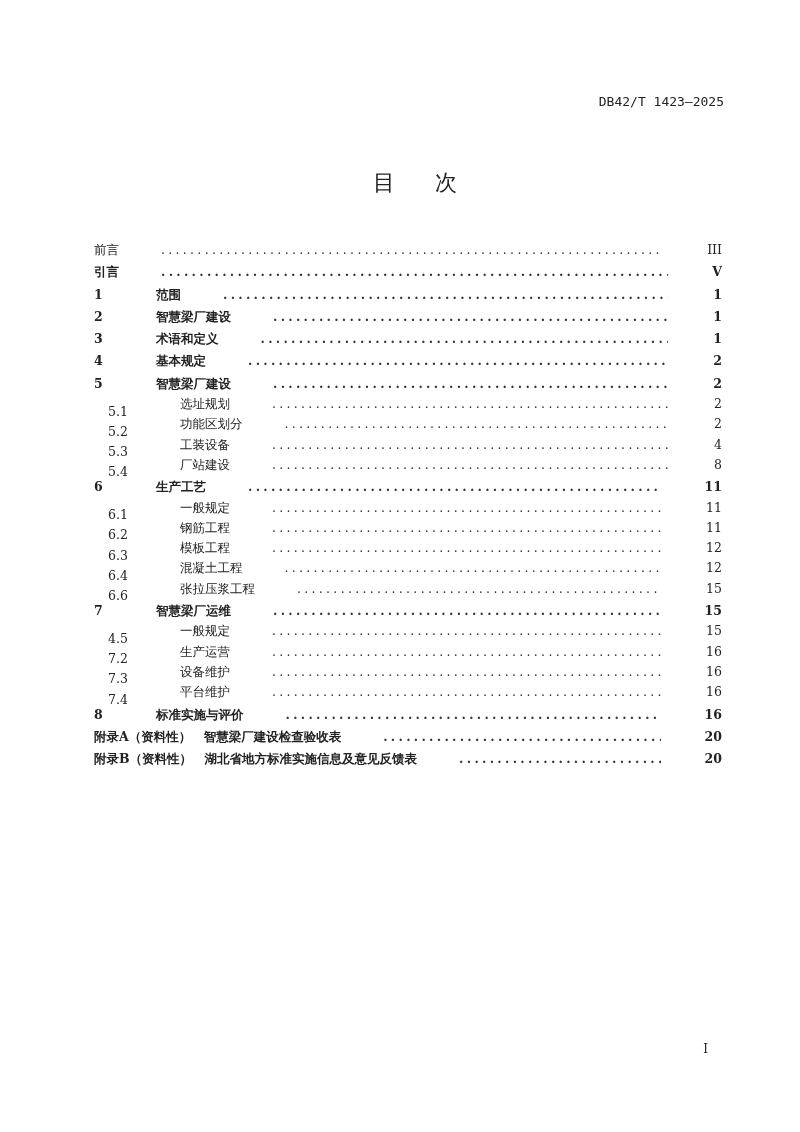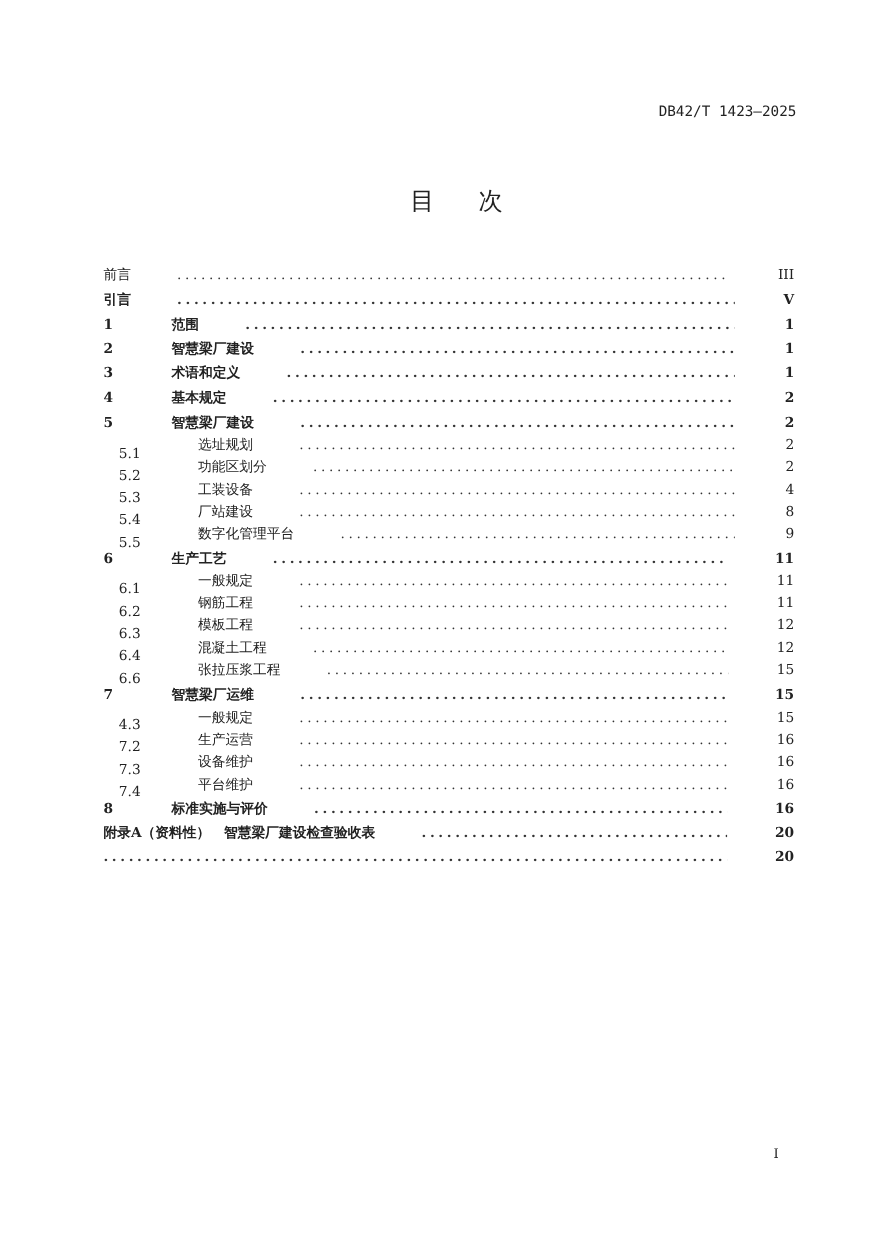--- a/index.html
+++ b/index.html
@@ -84,26 +84,20 @@
       <span class="label">工装设备</span>
       <span class="dots"></span>
       <span class="page">4</span>
     </div>
     <div class="row sub">
       <span class="num">5.4</span>
       <span class="label">厂站建设</span>
       <span class="dots"></span>
       <span class="page">8</span>
     </div>
-    <div class="row sub">
-      <span class="num">5.5</span>
-      <span class="label">数字化管理平台</span>
-      <span class="dots"></span>
-      <span class="page">9</span>
-    </div>
     <div class="row gap">
       <span class="num">6</span>
       <span class="label">生产工艺</span>
       <span class="dots"></span>
       <span class="page">11</span>
     </div>
     <div class="row sub">
       <span class="num">6.1</span>
       <span class="label">一般规定</span>
       <span class="dots"></span>
@@ -133,21 +127,21 @@
       <span class="dots"></span>
       <span class="page">15</span>
     </div>
     <div class="row gap">
       <span class="num">7</span>
       <span class="label">智慧梁厂运维</span>
       <span class="dots"></span>
       <span class="page">15</span>
     </div>
     <div class="row sub">
-      <span class="num">4.3</span>
+      <span class="num">4.5</span>
       <span class="label">一般规定</span>
       <span class="dots"></span>
       <span class="page">15</span>
     </div>
     <div class="row sub">
       <span class="num">7.2</span>
       <span class="label">生产运营</span>
       <span class="dots"></span>
       <span class="page">16</span>
     </div>
@@ -168,18 +162,19 @@
       <span class="label">标准实施与评价</span>
       <span class="dots"></span>
       <span class="page">16</span>
     </div>
     <div class="row gap">
       <span class="label">附录A（资料性）　智慧梁厂建设检查验收表</span>
       <span class="dots"></span>
       <span class="page">20</span>
     </div>
     <div class="row gap">
+      <span class="label">附录B（资料性）　湖北省地方标准实施信息及意见反馈表</span>
       <span class="dots"></span>
       <span class="page">20</span>
     </div>
   </div>
 
 <div class="folio">I</div>
 
 </body></html>

